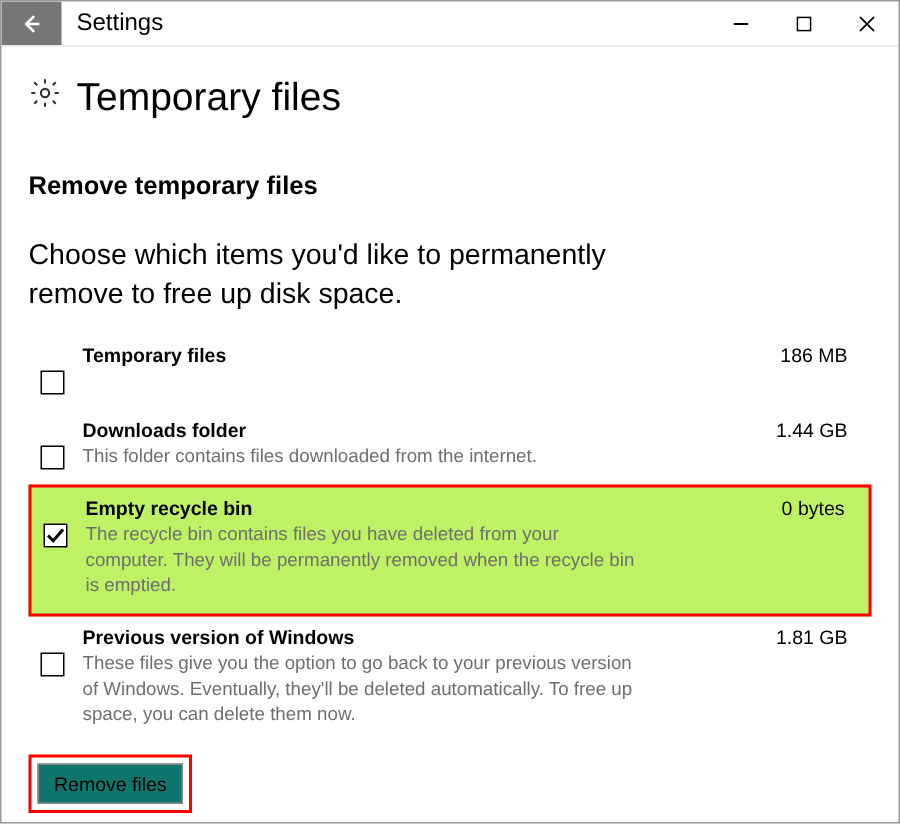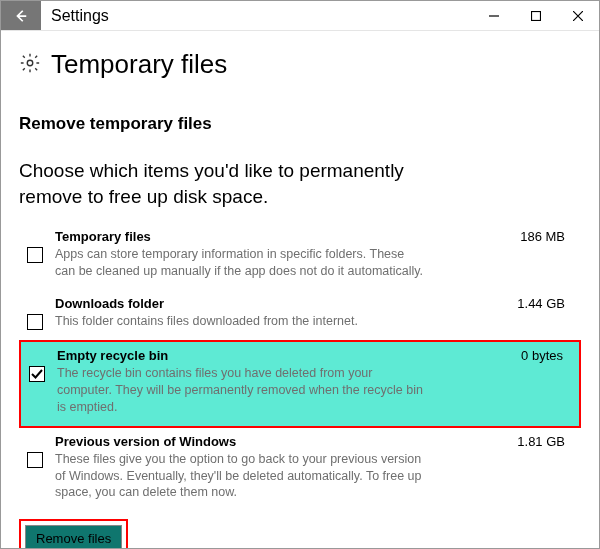--- a/index.html
+++ b/index.html
@@ -81,21 +81,21 @@
   }
 
   .item {
     padding: 6px 6px 10px 6px;
     display: flex;
     gap: 10px;
     align-items: flex-start;
   }
   .item.highlight {
     border: 2px solid #ff0000;
-    background: #5eead4;
+    background: #bef264;
     padding: 6px 6px 10px 6px;
   }
   .chk-col {
     width: 20px;
     padding-top: 18px;
     display: flex;
     justify-content: center;
   }
   .checkbox {
     width: 16px;
@@ -197,21 +197,20 @@
   <div id="items-container">
       <div class="item">
         <div class="chk-col">
           <div class="checkbox"></div>
         </div>
         <div class="item-body">
           <div class="item-head">
             <div class="item-title">Temporary files</div>
             <div class="item-size">186 MB</div>
           </div>
-          <div class="item-desc">Apps can store temporary information in specific folders. These can be cleaned up manually if the app does not do it automatically.</div>
         </div>
       </div>
       <div class="item">
         <div class="chk-col">
           <div class="checkbox"></div>
         </div>
         <div class="item-body">
           <div class="item-head">
             <div class="item-title">Downloads folder</div>
             <div class="item-size">1.44 GB</div>

